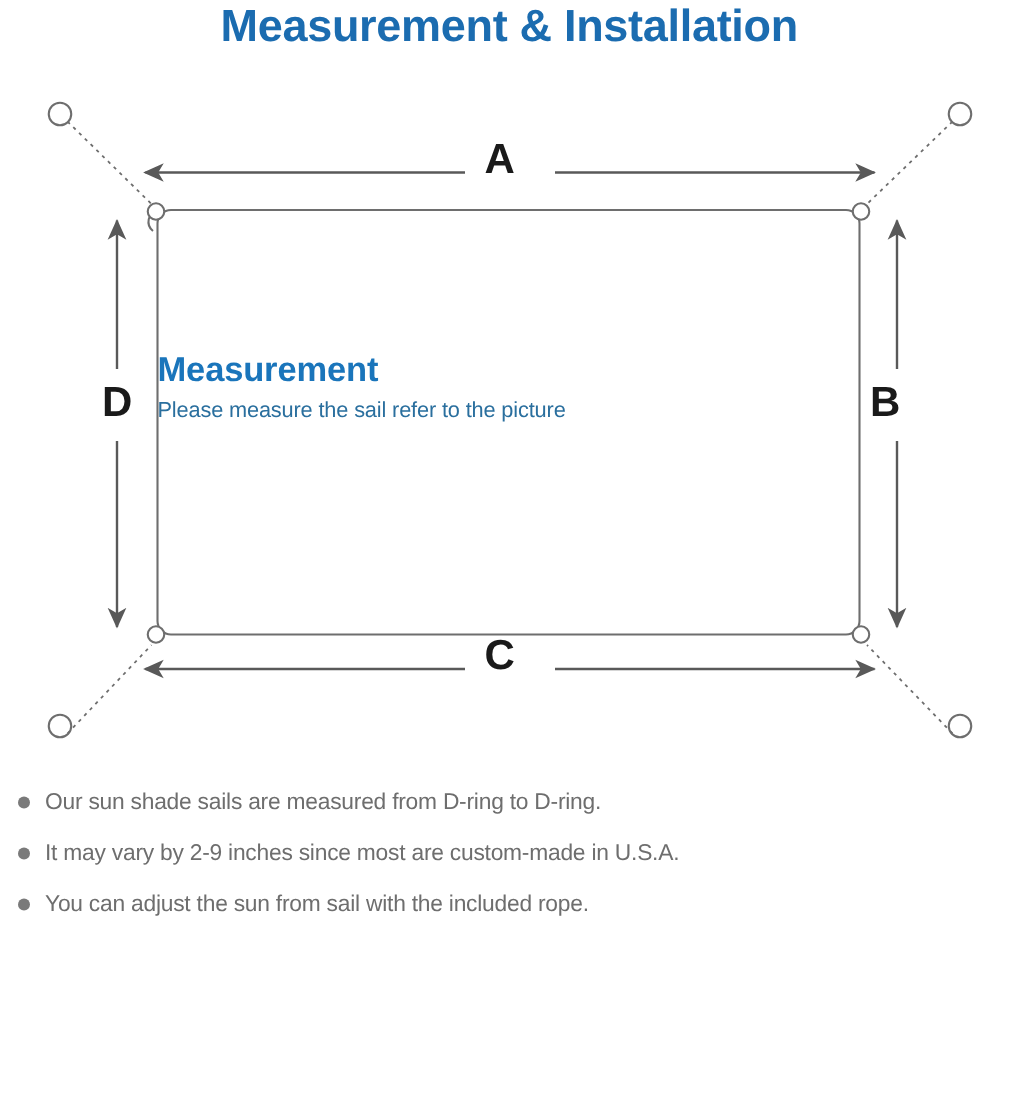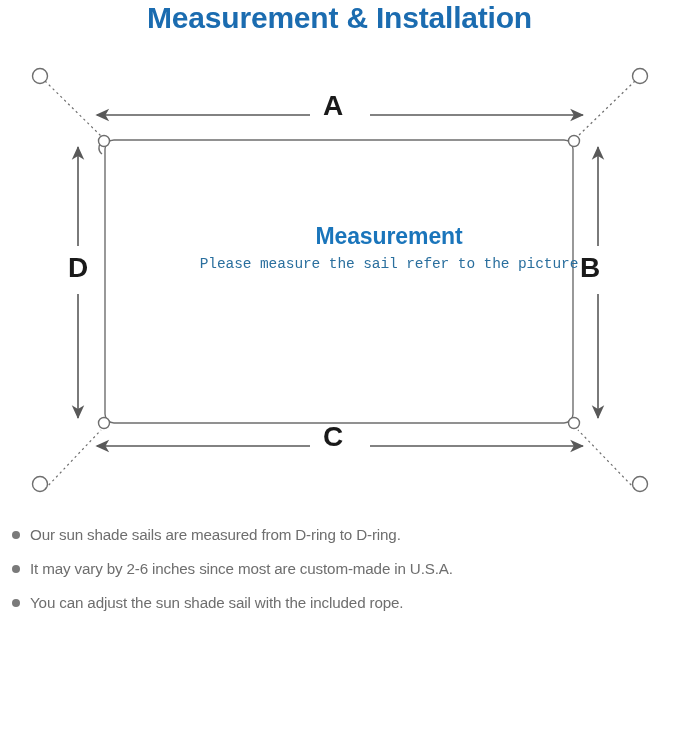--- a/index.html
+++ b/index.html
@@ -42,39 +42,37 @@
   .diagram-svg {
     display: block;
     width: 679px;
     height: 470px;
   }
 
   
   .sail-caption {
     position: absolute;
     left: 105px;
-    top: 175px;
+    top: 185px;
     width: 568px;
-    text-align: center;
     pointer-events: none;
   }
   .sail-caption .heading {
     font-size: 23px;
     font-weight: bold;
     color: #1a75bb;
     line-height: 30px;
     letter-spacing: -0.1px;
   }
   .sail-caption .sub {
     margin-top: 3px;
     font-size: 14.5px;
     color: #2a6f9e;
     line-height: 20px;
     letter-spacing: -0.1px;
-    font-family: Liberation Mono, monospace;
   }
 
   
   .dim-letter {
     position: absolute;
     font-size: 28px;
     font-weight: bold;
     color: #1a1a1a;
     line-height: 28px;
     font-family: "Liberation Sans", sans-serif;
@@ -187,19 +185,19 @@
   <div class="dim-letter dim-d">D</div>
 </div>
 
 <ul class="notes">
   <li class="note-item">
     <span class="bullet"></span>
     <span>Our sun shade sails are measured from D-ring to D-ring.</span>
   </li>
   <li class="note-item">
     <span class="bullet"></span>
-    <span>It may vary by 2-6 inches since most are custom-made in U.S.A.</span>
+    <span>It may vary by 2-9 inches since most are custom-made in U.S.A.</span>
   </li>
   <li class="note-item">
     <span class="bullet"></span>
-    <span>You can adjust the sun shade sail with the included rope.</span>
+    <span>You can adjust the sun from sail with the included rope.</span>
   </li>
 </ul>
 
 </body></html>

